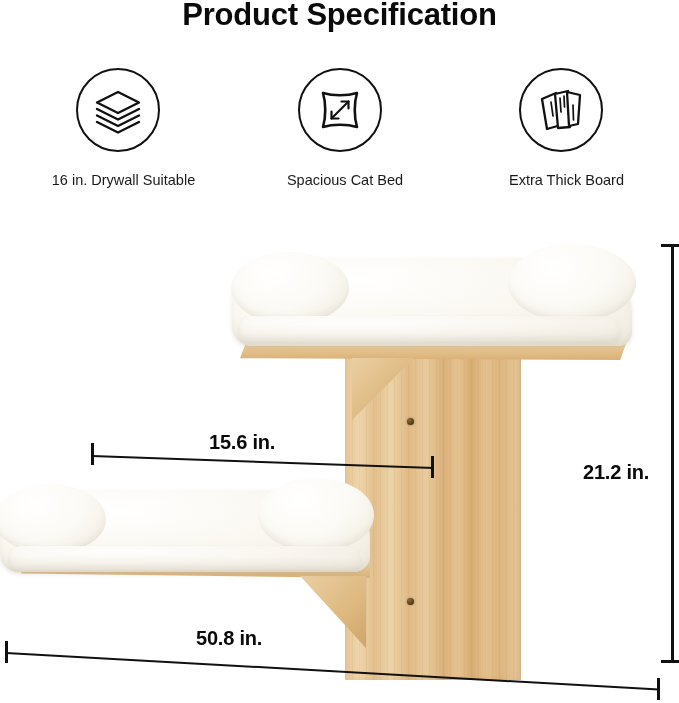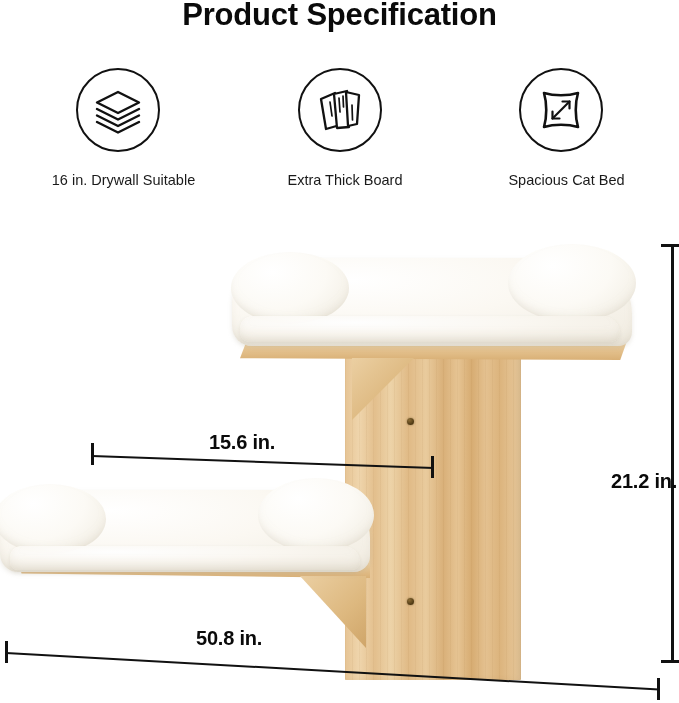--- a/index.html
+++ b/index.html
@@ -175,50 +175,50 @@
   <div class="feature">
     <div class="feature-circle">
       <svg width="54" height="54" viewBox="0 0 54 54" fill="none" stroke="#111" stroke-width="2.4" stroke-linejoin="round" stroke-linecap="round">
         <polygon points="27,9 48,19.5 27,30 6,19.5"></polygon>
         <polyline points="6,26 27,36.5 48,26"></polyline>
         <polyline points="6,32.5 27,43 48,32.5"></polyline>
         <polyline points="6,39 27,49.5 48,39"></polyline>
       </svg>
     </div>
     <div class="feature-label">16 in. Drywall Suitable</div>
+  </div>
+
+  <div class="feature">
+    <div class="feature-circle">
+      <svg width="54" height="54" viewBox="0 0 54 54" fill="none" stroke="#111" stroke-width="2.6" stroke-linejoin="round" stroke-linecap="round">
+        <path d="M10,10 C20,13 34,13 44,10 C41,20 41,34 44,44
+                 C34,41 20,41 10,44 C13,34 13,20 10,10 Z"></path>
+        <line x1="18.5" y1="35.5" x2="35.5" y2="18.5" stroke-width="2.2"></line>
+        <polyline points="35.5,25.5 35.5,18.5 28.5,18.5" stroke-width="2.2"></polyline>
+        <polyline points="18.5,28.5 18.5,35.5 25.5,35.5" stroke-width="2.2"></polyline>
+      </svg>
+    </div>
+    <div class="feature-label">Spacious Cat Bed</div>
   </div>
 
   <div class="feature">
     <div class="feature-circle">
       <svg width="54" height="54" viewBox="0 0 54 54" fill="none" stroke="#111" stroke-width="2.3" stroke-linejoin="round" stroke-linecap="round">
         <polygon points="8,16 22,10 27,42 13,46" fill="#fff"></polygon>
         <polygon points="21,11 34,8 36,44 24,45" fill="#fff"></polygon>
         <polygon points="33,9 46,12 44,41 35,43" fill="#fff"></polygon>
         <line x1="26" y1="15" x2="27" y2="29" stroke-width="1.7"></line>
         <line x1="30" y1="13" x2="30.5" y2="24" stroke-width="1.7"></line>
         <line x1="39" y1="22" x2="39.5" y2="37" stroke-width="1.7"></line>
         <line x1="17" y1="19" x2="19" y2="33" stroke-width="1.7"></line>
       </svg>
     </div>
     <div class="feature-label">Extra Thick Board</div>
   </div>
 
-  <div class="feature">
-    <div class="feature-circle">
-      <svg width="54" height="54" viewBox="0 0 54 54" fill="none" stroke="#111" stroke-width="2.6" stroke-linejoin="round" stroke-linecap="round">
-        <path d="M10,10 C20,13 34,13 44,10 C41,20 41,34 44,44
-                 C34,41 20,41 10,44 C13,34 13,20 10,10 Z"></path>
-        <line x1="18.5" y1="35.5" x2="35.5" y2="18.5" stroke-width="2.2"></line>
-        <polyline points="35.5,25.5 35.5,18.5 28.5,18.5" stroke-width="2.2"></polyline>
-        <polyline points="18.5,28.5 18.5,35.5 25.5,35.5" stroke-width="2.2"></polyline>
-      </svg>
-    </div>
-    <div class="feature-label">Spacious Cat Bed</div>
-  </div>
-
 </div>
 
 <div class="stage">
 
   <div class="post"></div>
   <div class="screw" style="left:407px; top:190px;"></div>
   <div class="screw" style="left:407px; top:370px;"></div>
 
   <div class="shelf-board" style="left:240px; top:110px; width:388px; height:22px;
               clip-path: polygon(2% 0, 100% 0, 98% 100%, 0% 92%);"></div>
@@ -253,20 +253,20 @@
               border-radius: 14px 20px 10px 10px; opacity:.95;"></div>
 
   <div class="slanted" style="left:92px; top:227px; width:342px; transform: rotate(2.0deg);"></div>
   <div class="dim-cap" style="left:91px; top:215px; width:2.5px; height:22px;"></div>
   <div class="dim-cap" style="left:431px; top:228px; width:2.5px; height:22px;"></div>
   <div class="dim-label" style="left:209px; top:203px;text-align:right;">15.6 in.</div>
 
   <div class="dim-line" style="left:671px; top:17px; width:2.5px; height:417px;"></div>
   <div class="dim-cap" style="left:661px; top:16px; width:22px; height:2.5px;"></div>
   <div class="dim-cap" style="left:661px; top:432px; width:22px; height:2.5px;"></div>
-  <div class="dim-label" style="left:583px; top:242px;margin-left:28px;">21.2 in.</div>
+  <div class="dim-label" style="left:583px; top:233px;">21.2 in.</div>
 
   <div class="slanted" style="left:6px; top:424px; width:654px; transform: rotate(3.2deg);"></div>
   <div class="dim-cap" style="left:5px; top:413px; width:2.5px; height:22px;"></div>
   <div class="dim-cap" style="left:657px; top:450px; width:2.5px; height:22px;"></div>
   <div class="dim-label" style="left:196px; top:399px;">50.8 in.</div>
 
 </div>
 
 </body></html>

